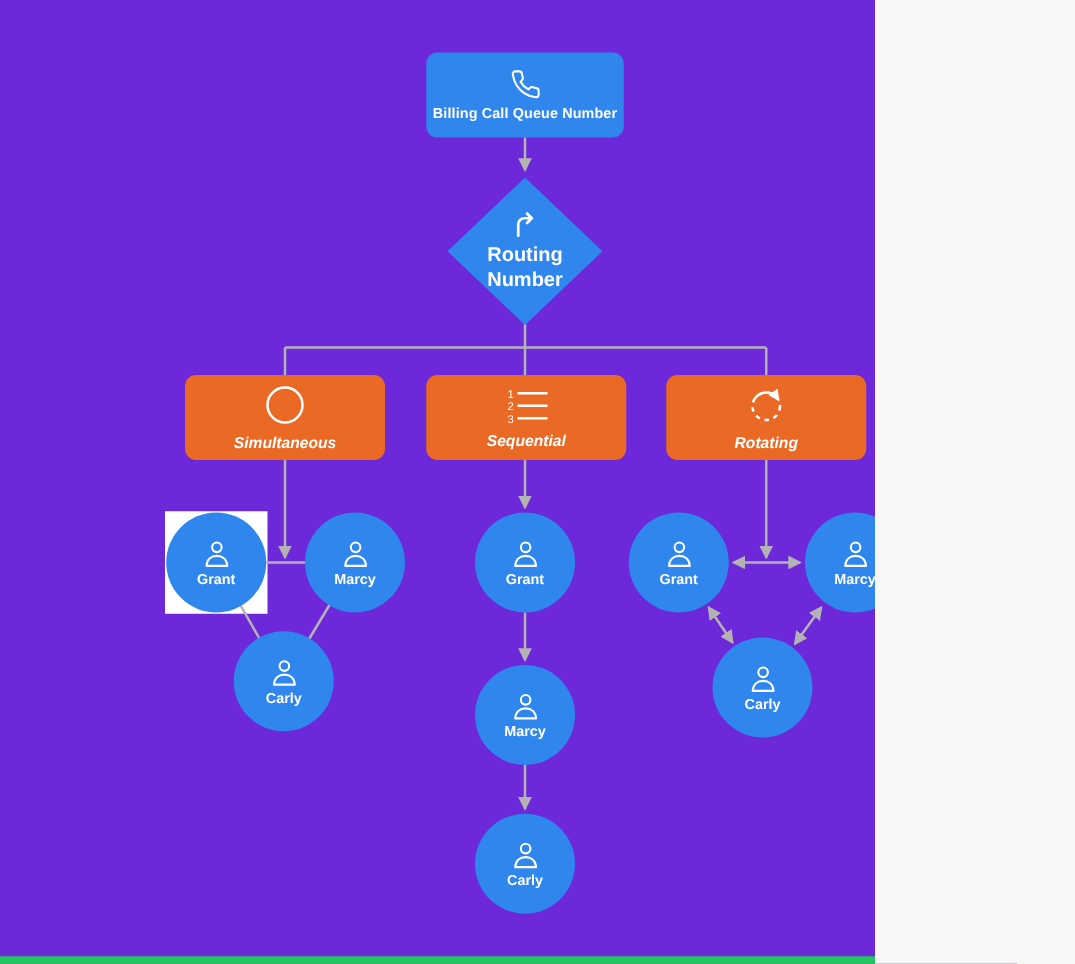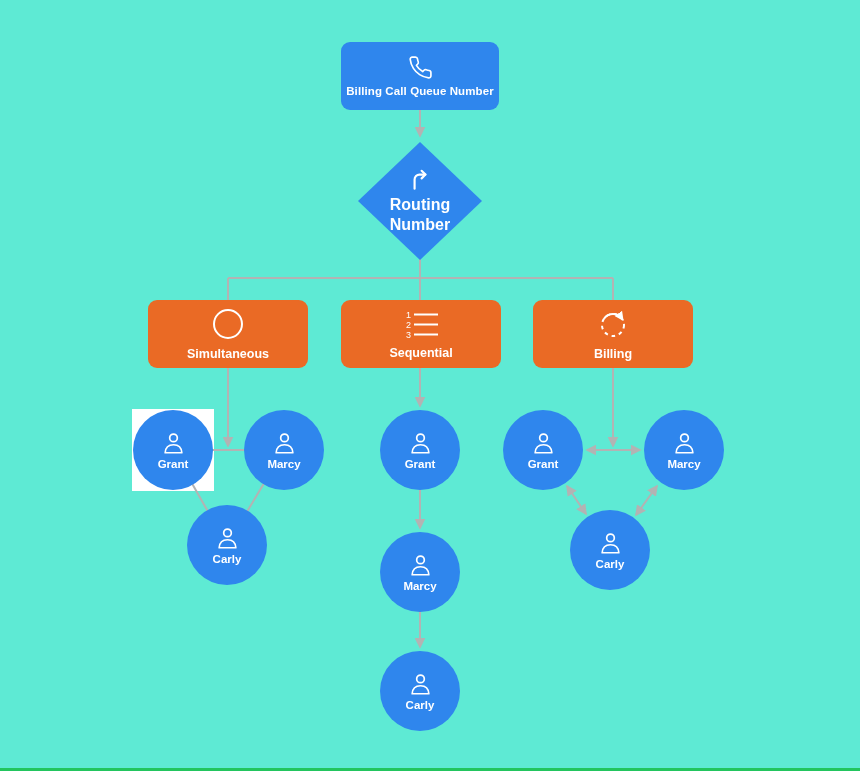--- a/index.html
+++ b/index.html
@@ -1,24 +1,24 @@
 <!DOCTYPE html>
 <html><head>
 <meta charset="utf-8">
 <style>
   * { margin: 0; padding: 0; box-sizing: border-box; }
   body { background: #f7f7f7; font-family: "Liberation Sans", sans-serif; }
 
   .canvas {
     position: relative;
-    width: 860px;
+    width: 700px;
     height: 771px;
-    background: #5eead4;
+    background: #6d28d9;
     overflow: hidden;
-    border-bottom: 3px solid #22c55e;
+    border-bottom: 6px solid #22c55e;
   }
 
   .connectors { position: absolute; left: 0; top: 0; }
 
   .node {
     position: absolute;
     display: flex;
     flex-direction: column;
     align-items: center;
     justify-content: center;
@@ -52,20 +52,21 @@
   .diamond-label {
     font-size: 16px;
     font-weight: 600;
     line-height: 1.25;
   }
 
   .mode-label {
     font-size: 12.5px;
     font-weight: 700;
     margin-top: 2px;
+    font-style: italic;
   }
 
   .person {
     width: 80px;
     height: 80px;
     border-radius: 50%;
     background: #2f86ed;
     gap: 1px;
     align-items: center;
   }
@@ -165,21 +166,21 @@
   <div class="node rect-node orange" style="left:533px; top:300px;">
     <svg class="icon" width="34" height="32" viewBox="0 0 34 32">
       <defs>
         <marker id="warrow" viewBox="0 0 10 10" refX="7" refY="5" markerWidth="4.6" markerHeight="4.6" orient="auto">
           <path d="M0 0 L10 5 L0 10 z" fill="#ffffff"></path>
         </marker>
       </defs>
       <circle cx="17" cy="17" r="11" fill="none" stroke="#ffffff" stroke-width="2" stroke-dasharray="3.6 3.9"></circle>
       <path d="M8 10.7 A11 11 0 0 1 26 10.7" fill="none" stroke="#ffffff" stroke-width="2" marker-end="url(#warrow)"></path>
     </svg>
-    <div class="mode-label">Billing</div>
+    <div class="mode-label">Rotating</div>
   </div>
 
   <div class="node person" style="left:133px; top:410px;">
     <svg class="icon" width="27" height="27" viewBox="0 0 24 24" fill="none" stroke="#ffffff" stroke-width="1.5" stroke-linejoin="round">
       <circle cx="12" cy="7" r="3.4"></circle>
       <path d="M4.6 20.2 h14.8 c-.3-4.7-3.3-7.1-7.4-7.1 s-7.1 2.4-7.4 7.1 z"></path>
     </svg>
     <div class="person-name">Grant</div>
   </div>
   <div class="node person" style="left:244px; top:410px;">

